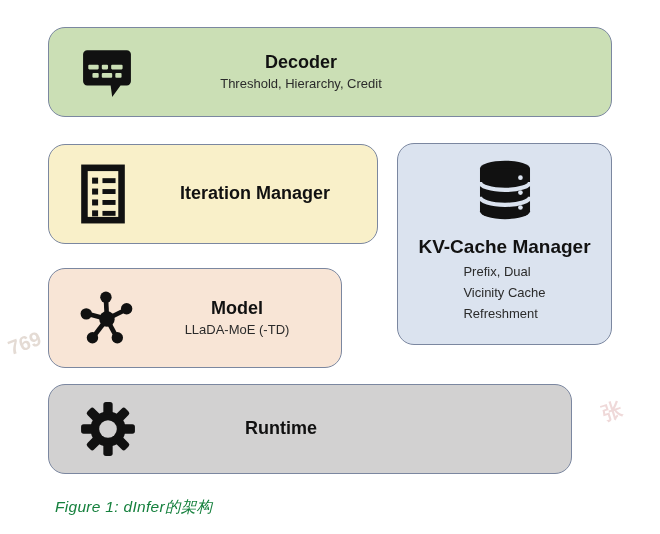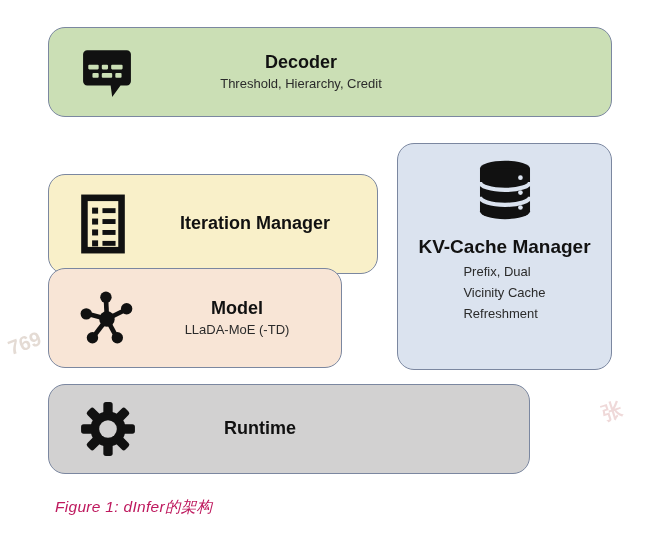--- a/index.html
+++ b/index.html
@@ -11,25 +11,25 @@
     font-family: "Liberation Sans", "DejaVu Sans", sans-serif;
     color: #111;
   }
   .box {
     position: absolute;
     border: 1.5px solid #7b87a0;
     border-radius: 17px;
     box-sizing: border-box;
   }
   #box-decoder   { left: 48px;  top: 27px;  width: 564px; height: 90px; padding-left: 41px; }
-  #box-iteration { left: 48px;  top: 144px; width: 330px; height: 100px; margin-top: 30px; }
-  #box-kv        { left: 397px; top: 143px; width: 215px; height: 227px;
+  #box-iteration { left: 48px;  top: 144px; width: 330px; height: 100px; }
+  #box-kv        { left: 397px; top: 143px; width: 215px; height: 202px;
                    display: flex; flex-direction: column; align-items: center; }
   #box-model     { left: 48px;  top: 268px; width: 294px; height: 100px; }
-  #box-runtime   { left: 48px;  top: 384px; width: 482px; height: 90px; }
+  #box-runtime   { left: 48px;  top: 384px; width: 524px; height: 90px; }
 
   .icon-left {
     position: absolute; left: 30px; top: 50%;
     transform: translateY(-50%);
     display: flex; align-items: center; justify-content: center;
   }
   .text-wide {
     position: absolute; left: 70px; right: 128px; top: 50%;
     transform: translateY(-50%);
     text-align: center;
@@ -41,21 +41,21 @@
   }
   .box-title { font-size: 18px; font-weight: 700; line-height: 1.3; color: #111; }
   .box-sub   { font-size: 13px; font-weight: 400; line-height: 1.3; color: #2b2b2b; margin-top: 2px; }
 
   .kv-icon  { margin-top: 14px; }
   .kv-title { font-size: 19px; font-weight: 700; margin-top: 12px; color: #111; }
   .kv-lines { font-size: 13px; line-height: 1.62; text-align: left; color: #2b2b2b; margin-top: 3px; }
 
   .caption {
     position: absolute; left: 55px; top: 497px;
-    font-style: italic; font-size: 15.5px; color: #be185d;
+    font-style: italic; font-size: 15.5px; color: #15803d;
     letter-spacing: 0.3px;
   }
   .watermark {
     position: absolute; pointer-events: none; font-size: 20px; font-weight: 700;
   }
   #wm-left  { left: 8px;  top: 332px; transform: rotate(-20deg); color: rgba(195,175,160,0.45); }
   #wm-right { left: 602px; top: 398px; transform: rotate(-18deg); color: rgba(220,170,170,0.45); }
   svg { display: block; }
 </style>
 </head>

